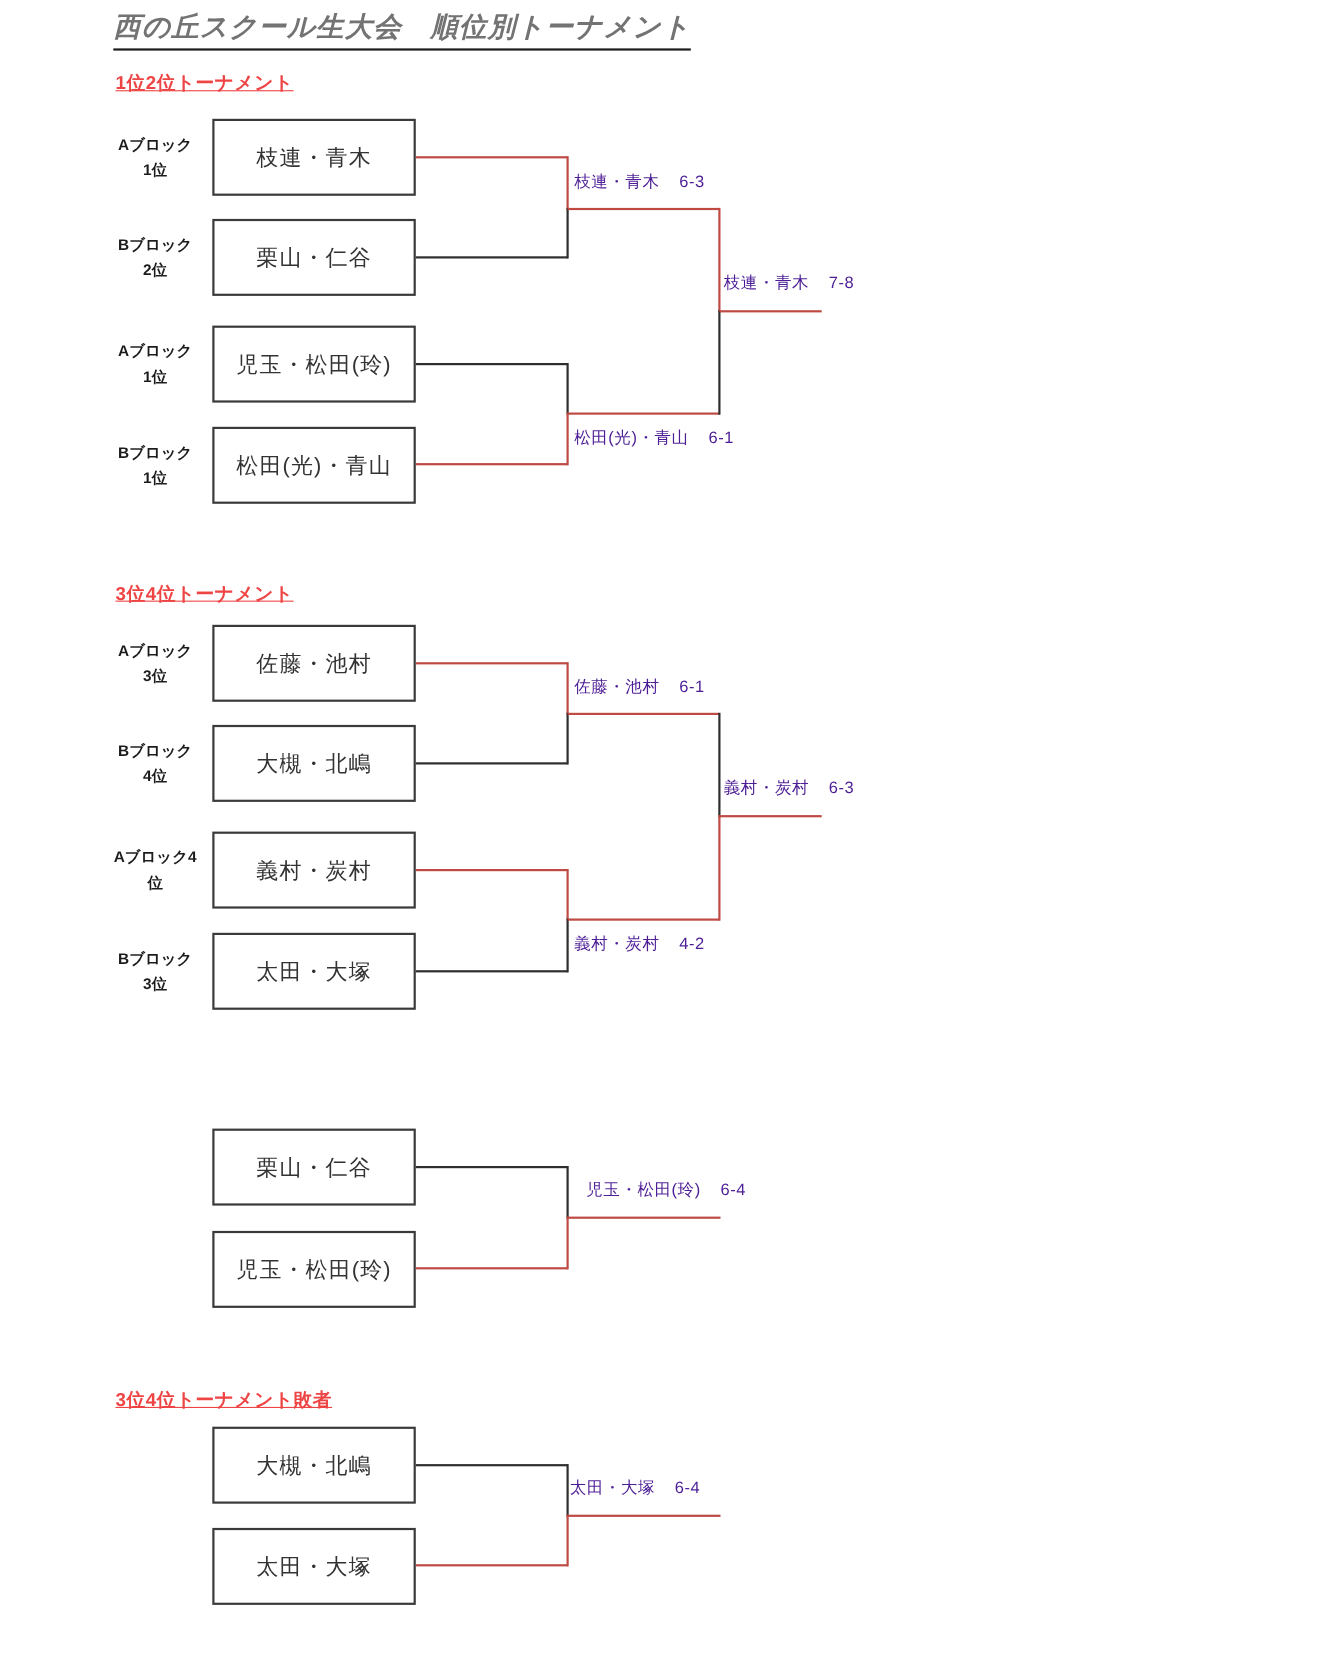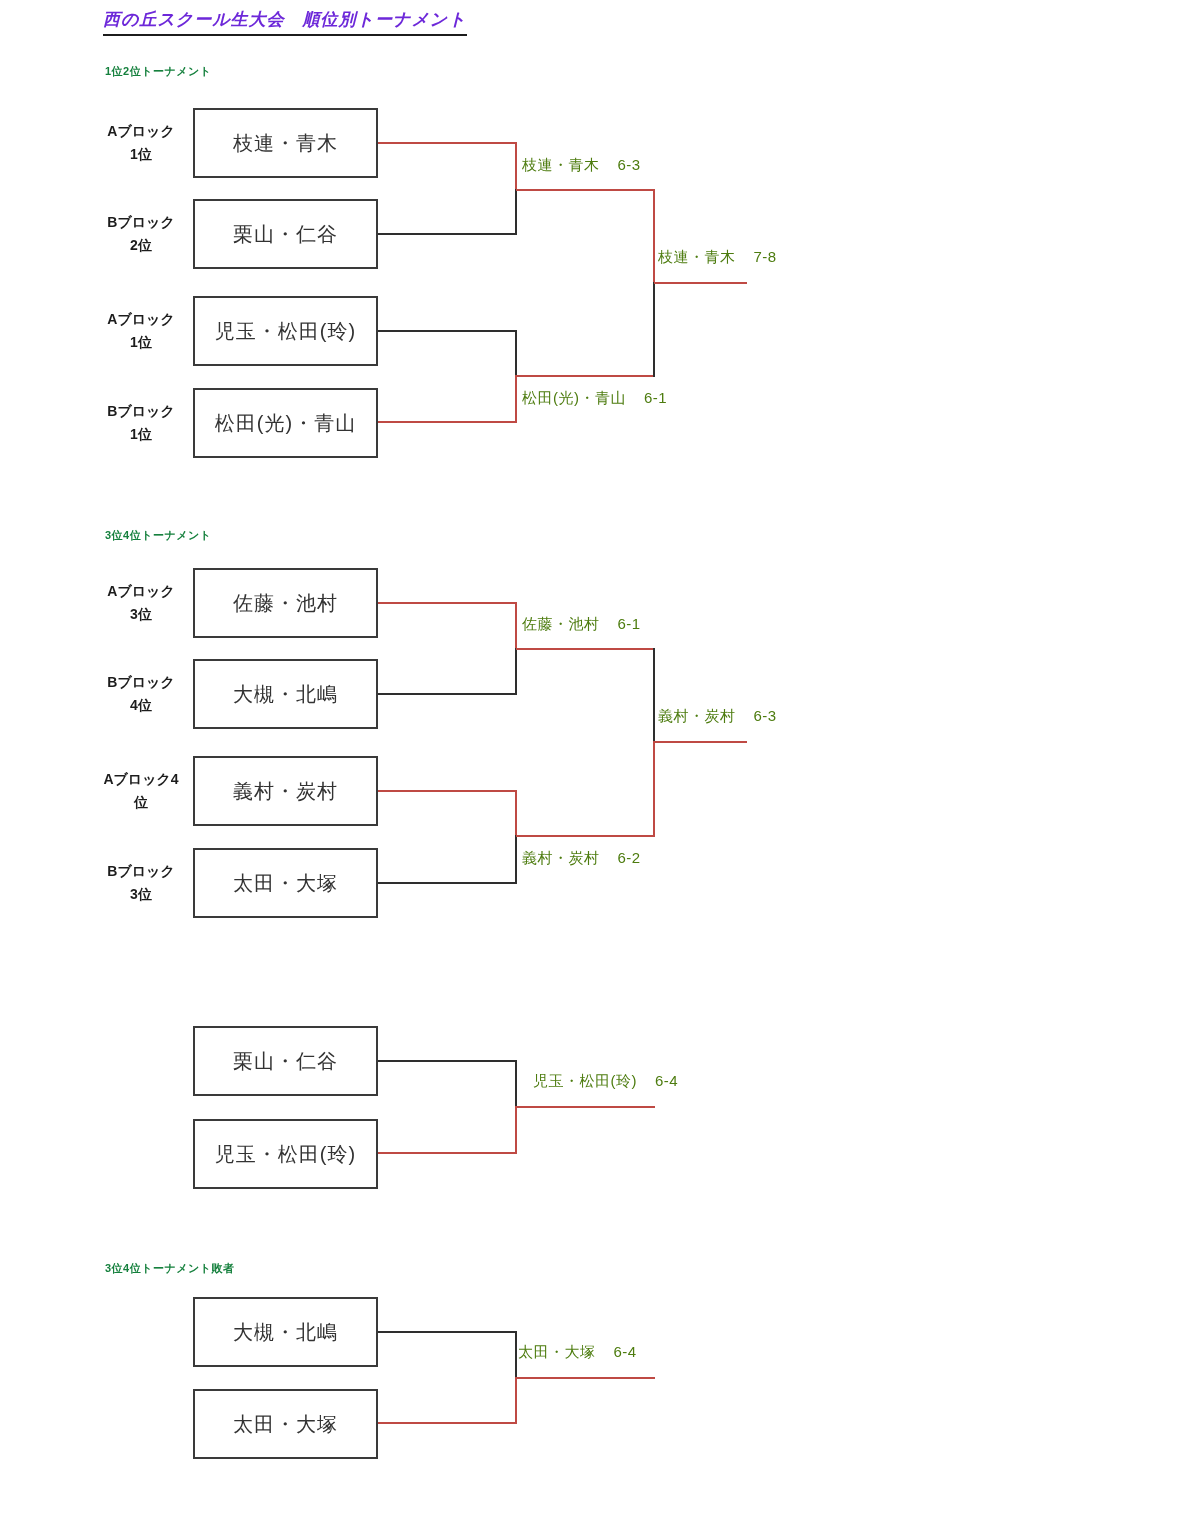--- a/index.html
+++ b/index.html
@@ -1,31 +1,31 @@
 <!DOCTYPE html>
 <html style="--win: #bf4a44; --line: #2e2e2e;"><head>
 <meta charset="utf-8">
 <style>
   :root{ --win:#bf4a44; --line:#2e2e2e; }
   html,body{margin:0;padding:0;background:#ffffff;}
   .page{position:relative;width:1200px;height:1515px;background:#ffffff;overflow:hidden;
         font-family:"Liberation Sans","DejaVu Sans",sans-serif;}
-  .title{position:absolute;left:103px;top:8px;font-size:17px;font-weight:bold;font-style:italic;
-         color:#6d28d9;border-bottom:2px solid #1c1c1c;padding-bottom:3px;letter-spacing:1px;white-space:nowrap;}
-  .sec-h{position:absolute;left:105px;font-size:11px;font-weight:bold;color:#15803d;
-         letter-spacing:0.5px;white-space:nowrap;}
+  .title{position:absolute;left:103px;top:8px;font-size:25px;font-weight:bold;font-style:italic;
+         color:#737373;border-bottom:2px solid #1c1c1c;padding-bottom:3px;letter-spacing:1px;white-space:nowrap;}
+  .sec-h{position:absolute;left:105px;font-size:17px;font-weight:bold;color:#ef4444;
+         letter-spacing:0.5px;white-space:nowrap;text-decoration:underline;}
   .tbox{position:absolute;left:193px;width:185px;height:70px;border:2px solid #3a3a3a;
         box-sizing:border-box;display:flex;align-items:center;justify-content:center;
         font-size:20px;color:#333;letter-spacing:1px;background:#fff;white-space:nowrap;}
   .blab{position:absolute;left:94px;width:94px;text-align:center;font-size:14px;font-weight:bold;
         color:#1c1c1c;line-height:1.65;}
   .hl{position:absolute;height:2px;background:var(--line);}
   .vl{position:absolute;width:2px;background:var(--line);}
   .red{background:var(--win);}
-  .res{position:absolute;font-size:15px;color:#4d7c0f;letter-spacing:0.5px;white-space:nowrap;}
+  .res{position:absolute;font-size:15px;color:#4c1d95;letter-spacing:0.5px;white-space:nowrap;}
   .res .score{margin-left:18px;}
 </style>
 </head>
 <body>
 
 <div class="page">
 
   <div class="title">西の丘スクール生大会　順位別トーナメント</div>
 
   <div class="sec-h" style="top:64px">1位2位トーナメント</div>
@@ -113,21 +113,21 @@
   <div class="res" style="left:522px;top:615px">
     <span>佐藤・池村</span><span class="score">6-1</span>
   </div>
 
   <div class="hl red" style="left:378px;top:790px;width:138px"></div>
   <div class="hl" style="left:378px;top:882px;width:138px"></div>
   <div class="vl red" style="left:515px;top:790px;height:47px"></div>
   <div class="vl" style="left:515px;top:835px;height:49px"></div>
   <div class="hl red" style="left:516px;top:835px;width:138px"></div>
   <div class="res" style="left:522px;top:849px">
-    <span>義村・炭村</span><span class="score">6-2</span>
+    <span>義村・炭村</span><span class="score">4-2</span>
   </div>
 
   <div class="vl" style="left:653px;top:648px;height:95px"></div>
   <div class="vl red" style="left:653px;top:741px;height:96px"></div>
   <div class="hl red" style="left:654px;top:741px;width:93px"></div>
   <div class="res" style="left:658px;top:707px">
     <span>義村・炭村</span><span class="score">6-3</span>
   </div>
 
 

